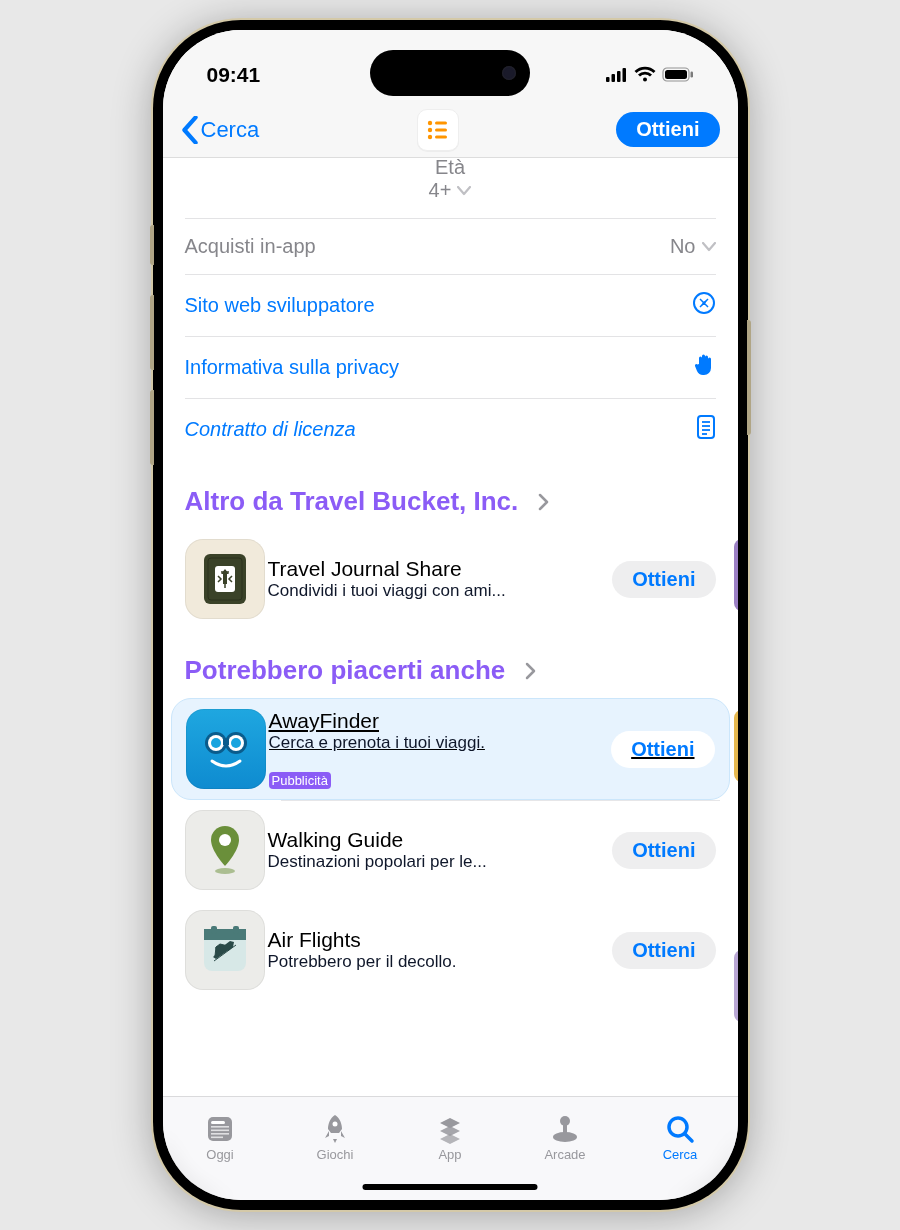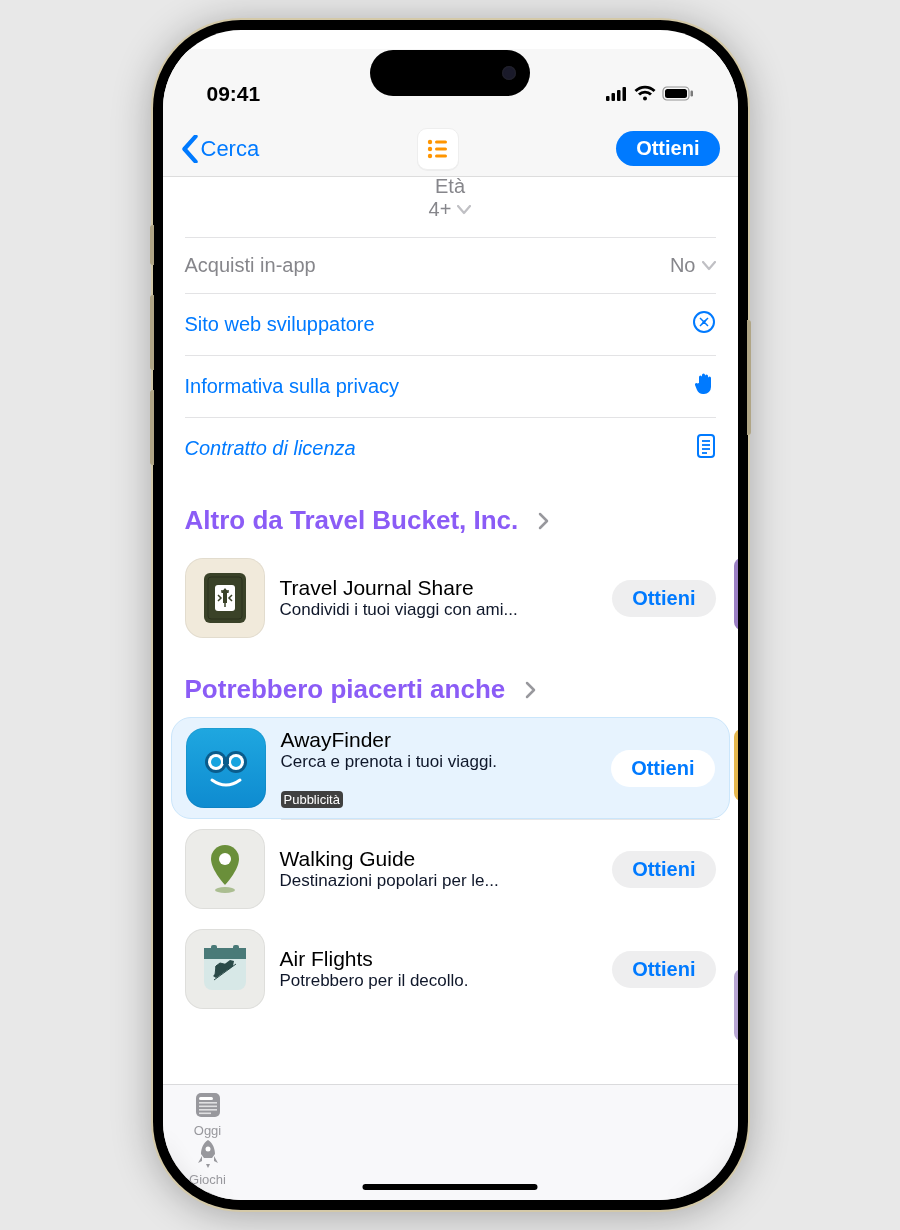--- a/index.html
+++ b/index.html
@@ -43,21 +43,20 @@
   .status-bar {
     height: 72px;
     display: flex;
     align-items: center;
     justify-content: space-between;
     padding: 18px 44px 0;
     font-size: 21px;
     font-weight: 600;
     color: #000;
     background:#f7f7f7;
-    margin-top:19px;
   }
   .status-right { display:flex; align-items:center; gap:6px; }
 
   .nav-bar {
     height: 56px;
     background: #f7f7f7;
     border-bottom: 1px solid rgba(0,0,0,0.1);
     display: flex;
     align-items: center;
     justify-content: space-between;
@@ -98,60 +97,60 @@
   .chev { color:#bfbfc3; }
 
   .section-title {
     display:flex; align-items:flex-end; gap:20px;
     font-size:26px; font-weight:700; color:#8b5cf6;
     padding:26px 22px 12px;
   }
   .section-title .sc { color:#86868b; font-size:22px; font-weight:400;}
 
   .app-row {
-    display:flex; align-items:center; gap:15px;
+    display:flex; align-items:center; gap:3px;
     padding:10px 14px; margin:0 8px;
     position:relative;
   }
   .app-row + .app-row::before{
     content:""; position:absolute; left:110px; right:10px; top:0;
     border-top:1px solid #e6e6e8;
   }
   .app-icon {
     width:80px; height:80px; border-radius:18px;
     flex-shrink:0; box-shadow: inset 0 0 0 1px rgba(0,0,0,0.06);
     display:flex; align-items:center; justify-content:center;
   }
   .app-text { flex:1; min-width:0; }
   .app-name { font-size:21px; font-weight:400; color:#000; }
   .app-sub { font-size:17px; color:#0f172a; white-space:nowrap; overflow:hidden; text-overflow:ellipsis; max-width:270px;}
   .ad-badge {
-    display:inline-block; background:#404040; color:#fff;
+    display:inline-block; background:#8b5cf6; color:#fff;
     font-size:13px; padding:1px 3px; border-radius:4px;
     margin-top:19px; font-weight:500;
   }
 
   .row-hl {
     background:#e7f3fe;
     border:1px solid #cbe6fb;
     border-radius:20px;
+    text-decoration:underline;
   }
 
   .peek {
     position:absolute; right:-8px; width:12px; height:72px;
     border-radius:8px 0 0 8px;
   }
 
   .tab-bar {
-    height:116px; background:#f7f7f9e8;
+    height:104px; background:#f7f7f9e8;
     border-top:1px solid rgba(0,0,0,0.12);
     display:flex; justify-content:space-around;
-    padding-top:4px;
+    padding-top:16px;
     backdrop-filter: blur(10px);
-    flex-direction: column;
   }
   .tab { display:flex; flex-direction:column; align-items:center; gap:2px;
          color:#98989d; font-size:13px; width:90px;}
   .tab.active { color:#007aff; }
   .tab svg { width:32px; height:32px; }
 
   .home-ind {
     position:absolute; bottom:10px; left:50%;
     transform:translateX(-50%);
     width:175px; height:6px; background:#000;

